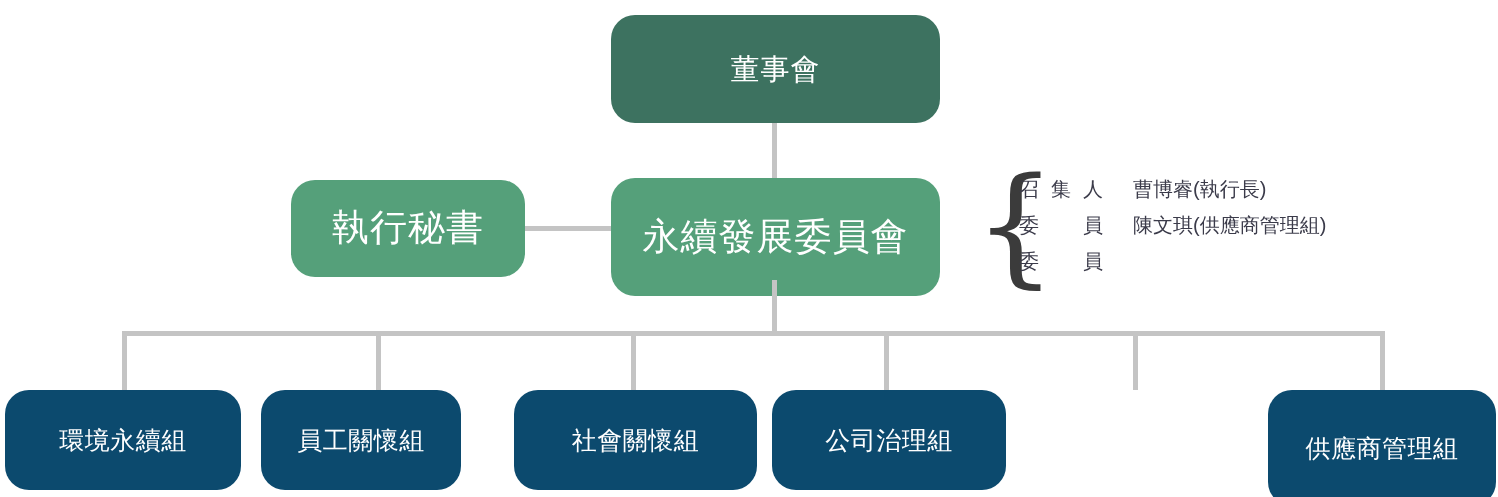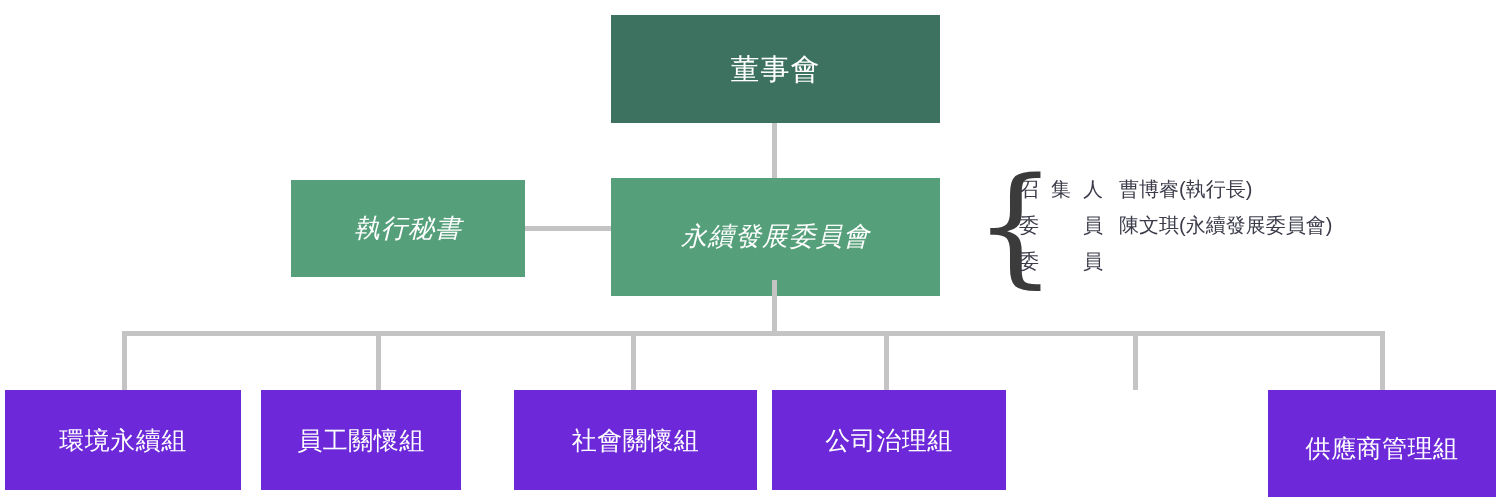--- a/index.html
+++ b/index.html
@@ -19,34 +19,34 @@
   }
   .node {
     position: absolute;
     display: flex;
     align-items: center;
     justify-content: center;
     color: #ffffff;
     text-align: left;
     line-height: 1.2;
     box-sizing: border-box;
+    border-radius: 24px;
   }
   .node-board {
     background: #3d7260;
     font-size: 29px;
     letter-spacing: 1px;
   }
   .node-level2 {
     background: #55a07a;
-    font-size: 26px;
+    font-size: 37px;
     letter-spacing: 1px;
-    font-style: italic;
   }
   .node-group {
-    background: #6d28d9;
+    background: #0c4a6e;
     font-size: 25px;
     letter-spacing: 0.5px;
   }
   .connector {
     position: absolute;
     background: #c4c4c4;
   }
   .v-line { width: 5px; }
   .h-line { height: 5px; }
   .brace {
@@ -73,21 +73,21 @@
     letter-spacing: 4px;
   }
   .member-role.spread {
     display: inline-flex;
     justify-content: space-between;
     width: 84px;
     letter-spacing: 0;
     padding-right: 4px;
   }
   .member-name {
-    margin-left: 12px;
+    margin-left: 26px;
   }
 </style>
 </head>
 <body>
 
 <div id="org-chart">
 
   <div class="node node-board" style="left:611px; top:15px; width:329px; height:108px;">
     <span>董事會</span>
   </div>
@@ -115,21 +115,21 @@
         <span>人</span>
       </span>
       <span class="member-name">曹博睿(執行長)</span>
     </div>
 
     <div class="member-row">
       <span class="member-role spread">
         <span>委</span>
         <span>員</span>
       </span>
-      <span class="member-name">陳文琪(永續發展委員會)</span>
+      <span class="member-name">陳文琪(供應商管理組)</span>
     </div>
 
     <div class="member-row">
       <span class="member-role spread">
         <span>委</span>
         <span>員</span>
       </span>
     </div>
   </div>
 

